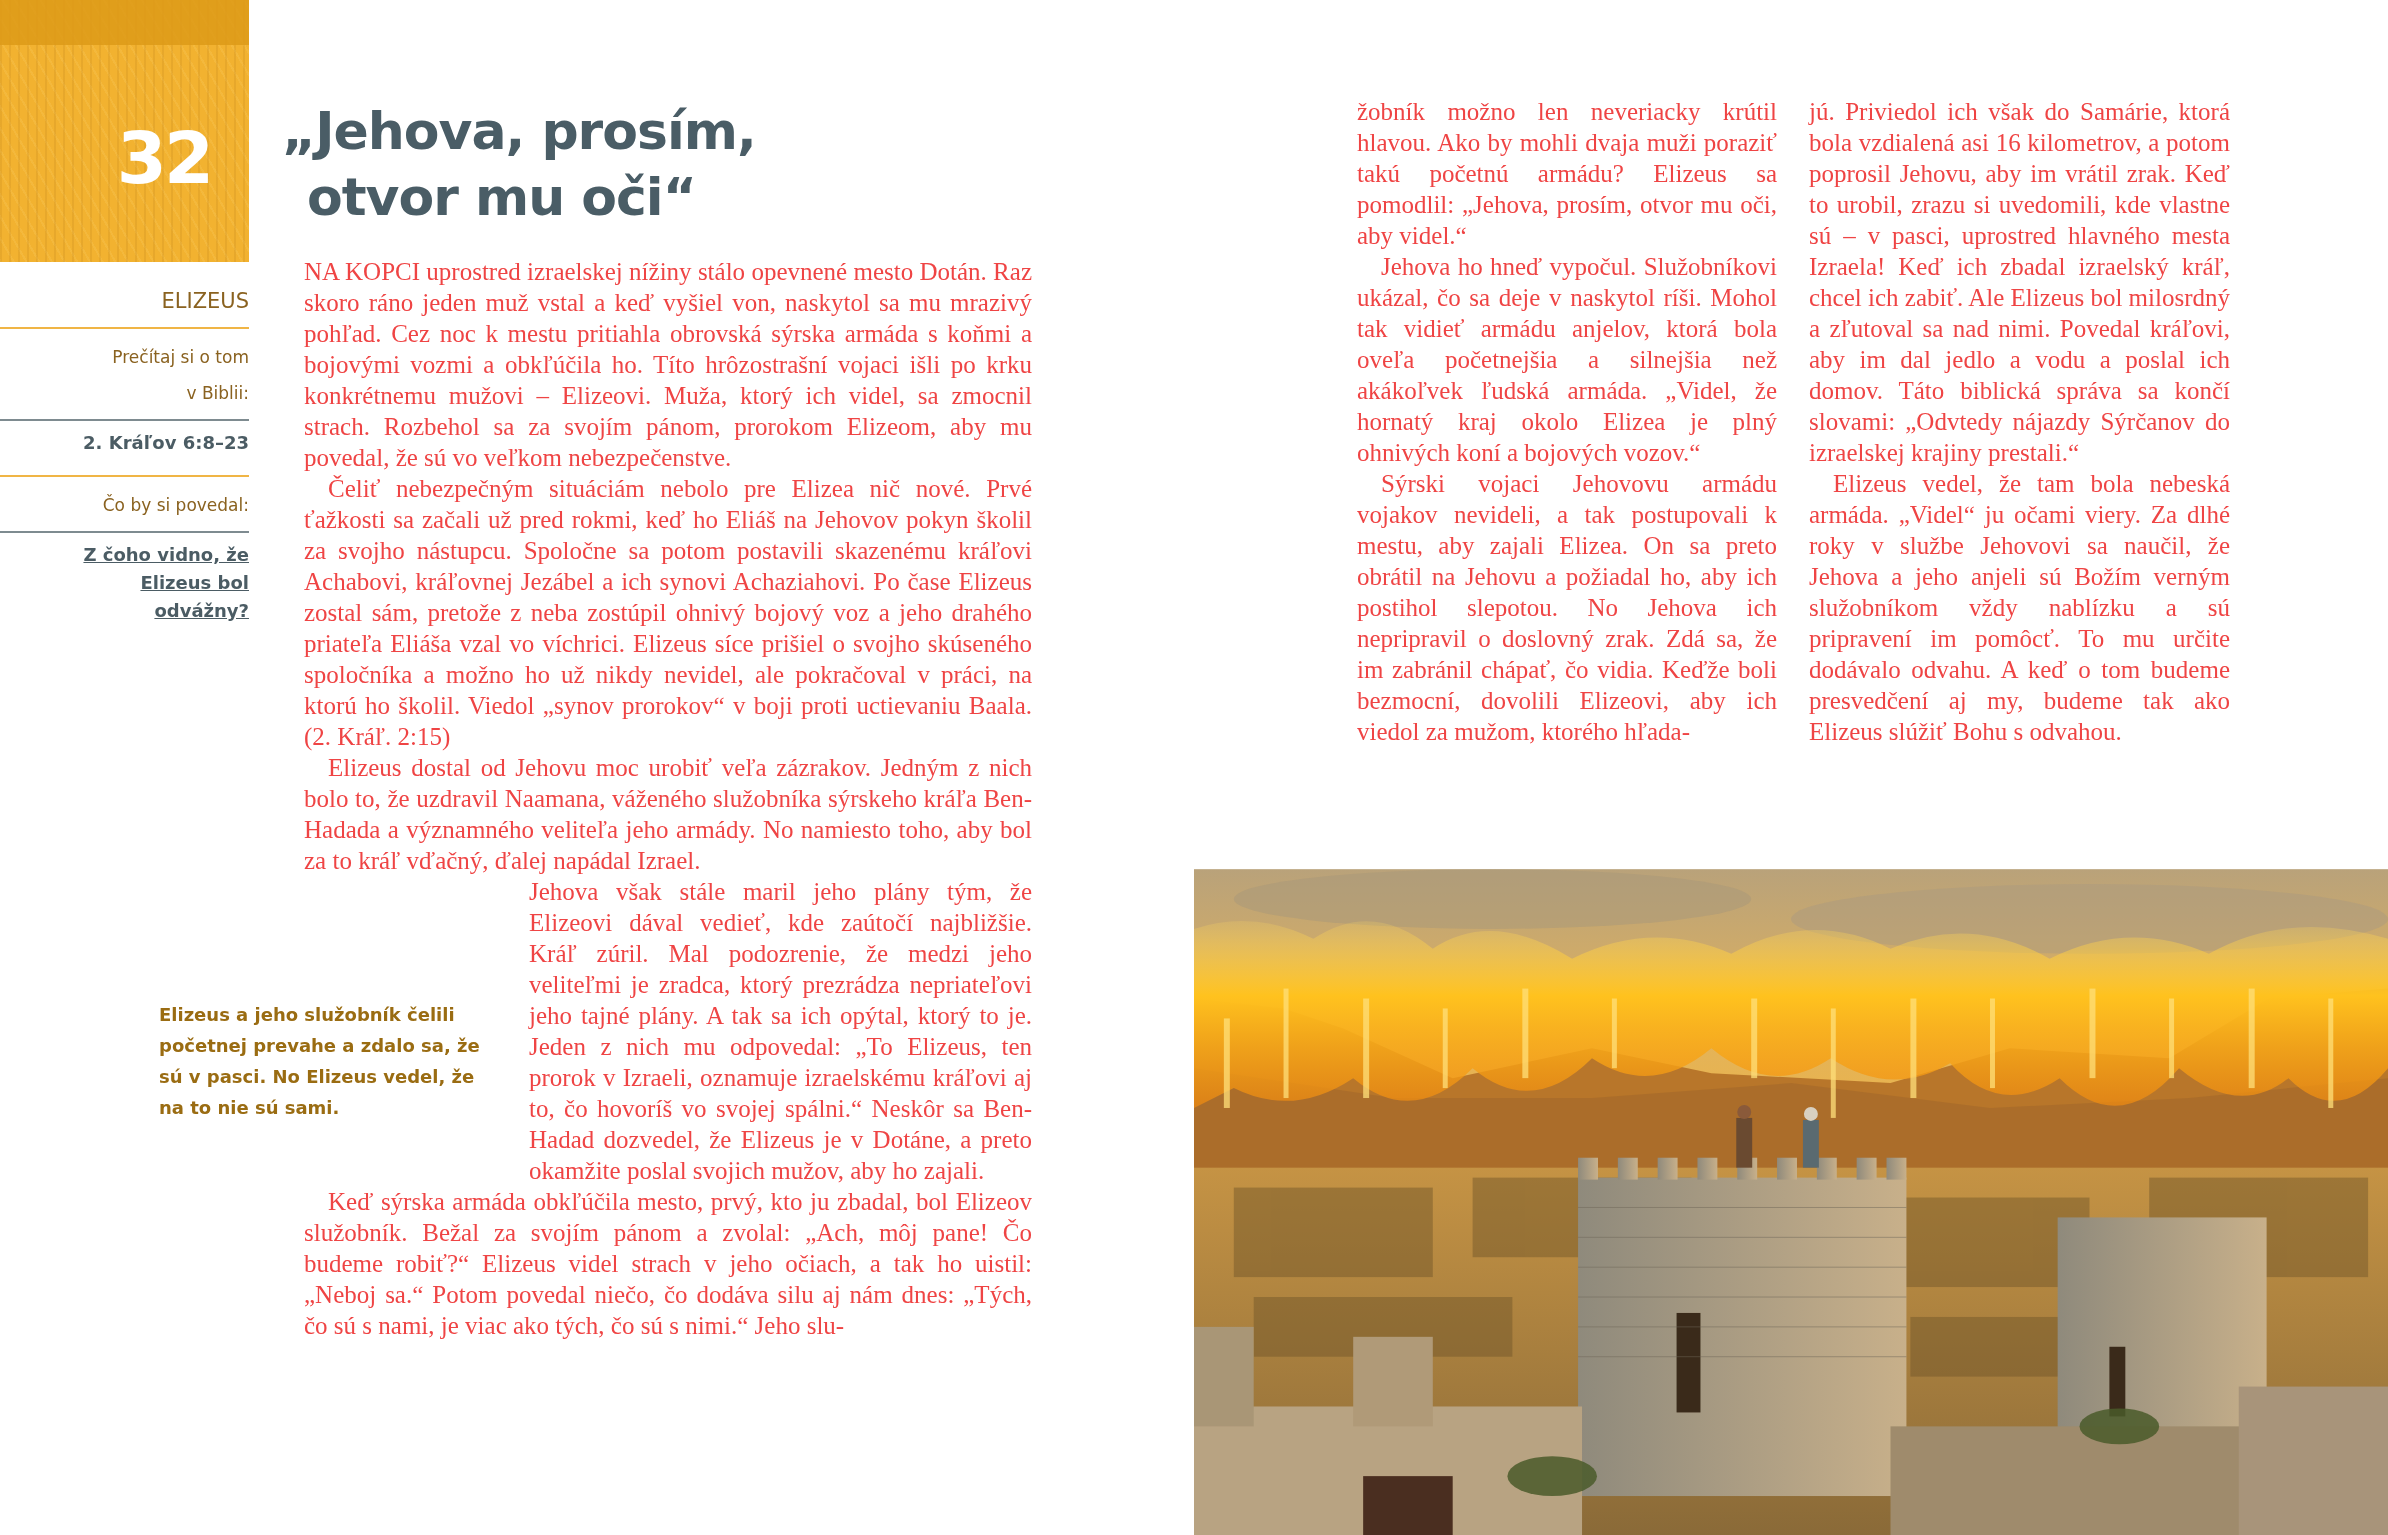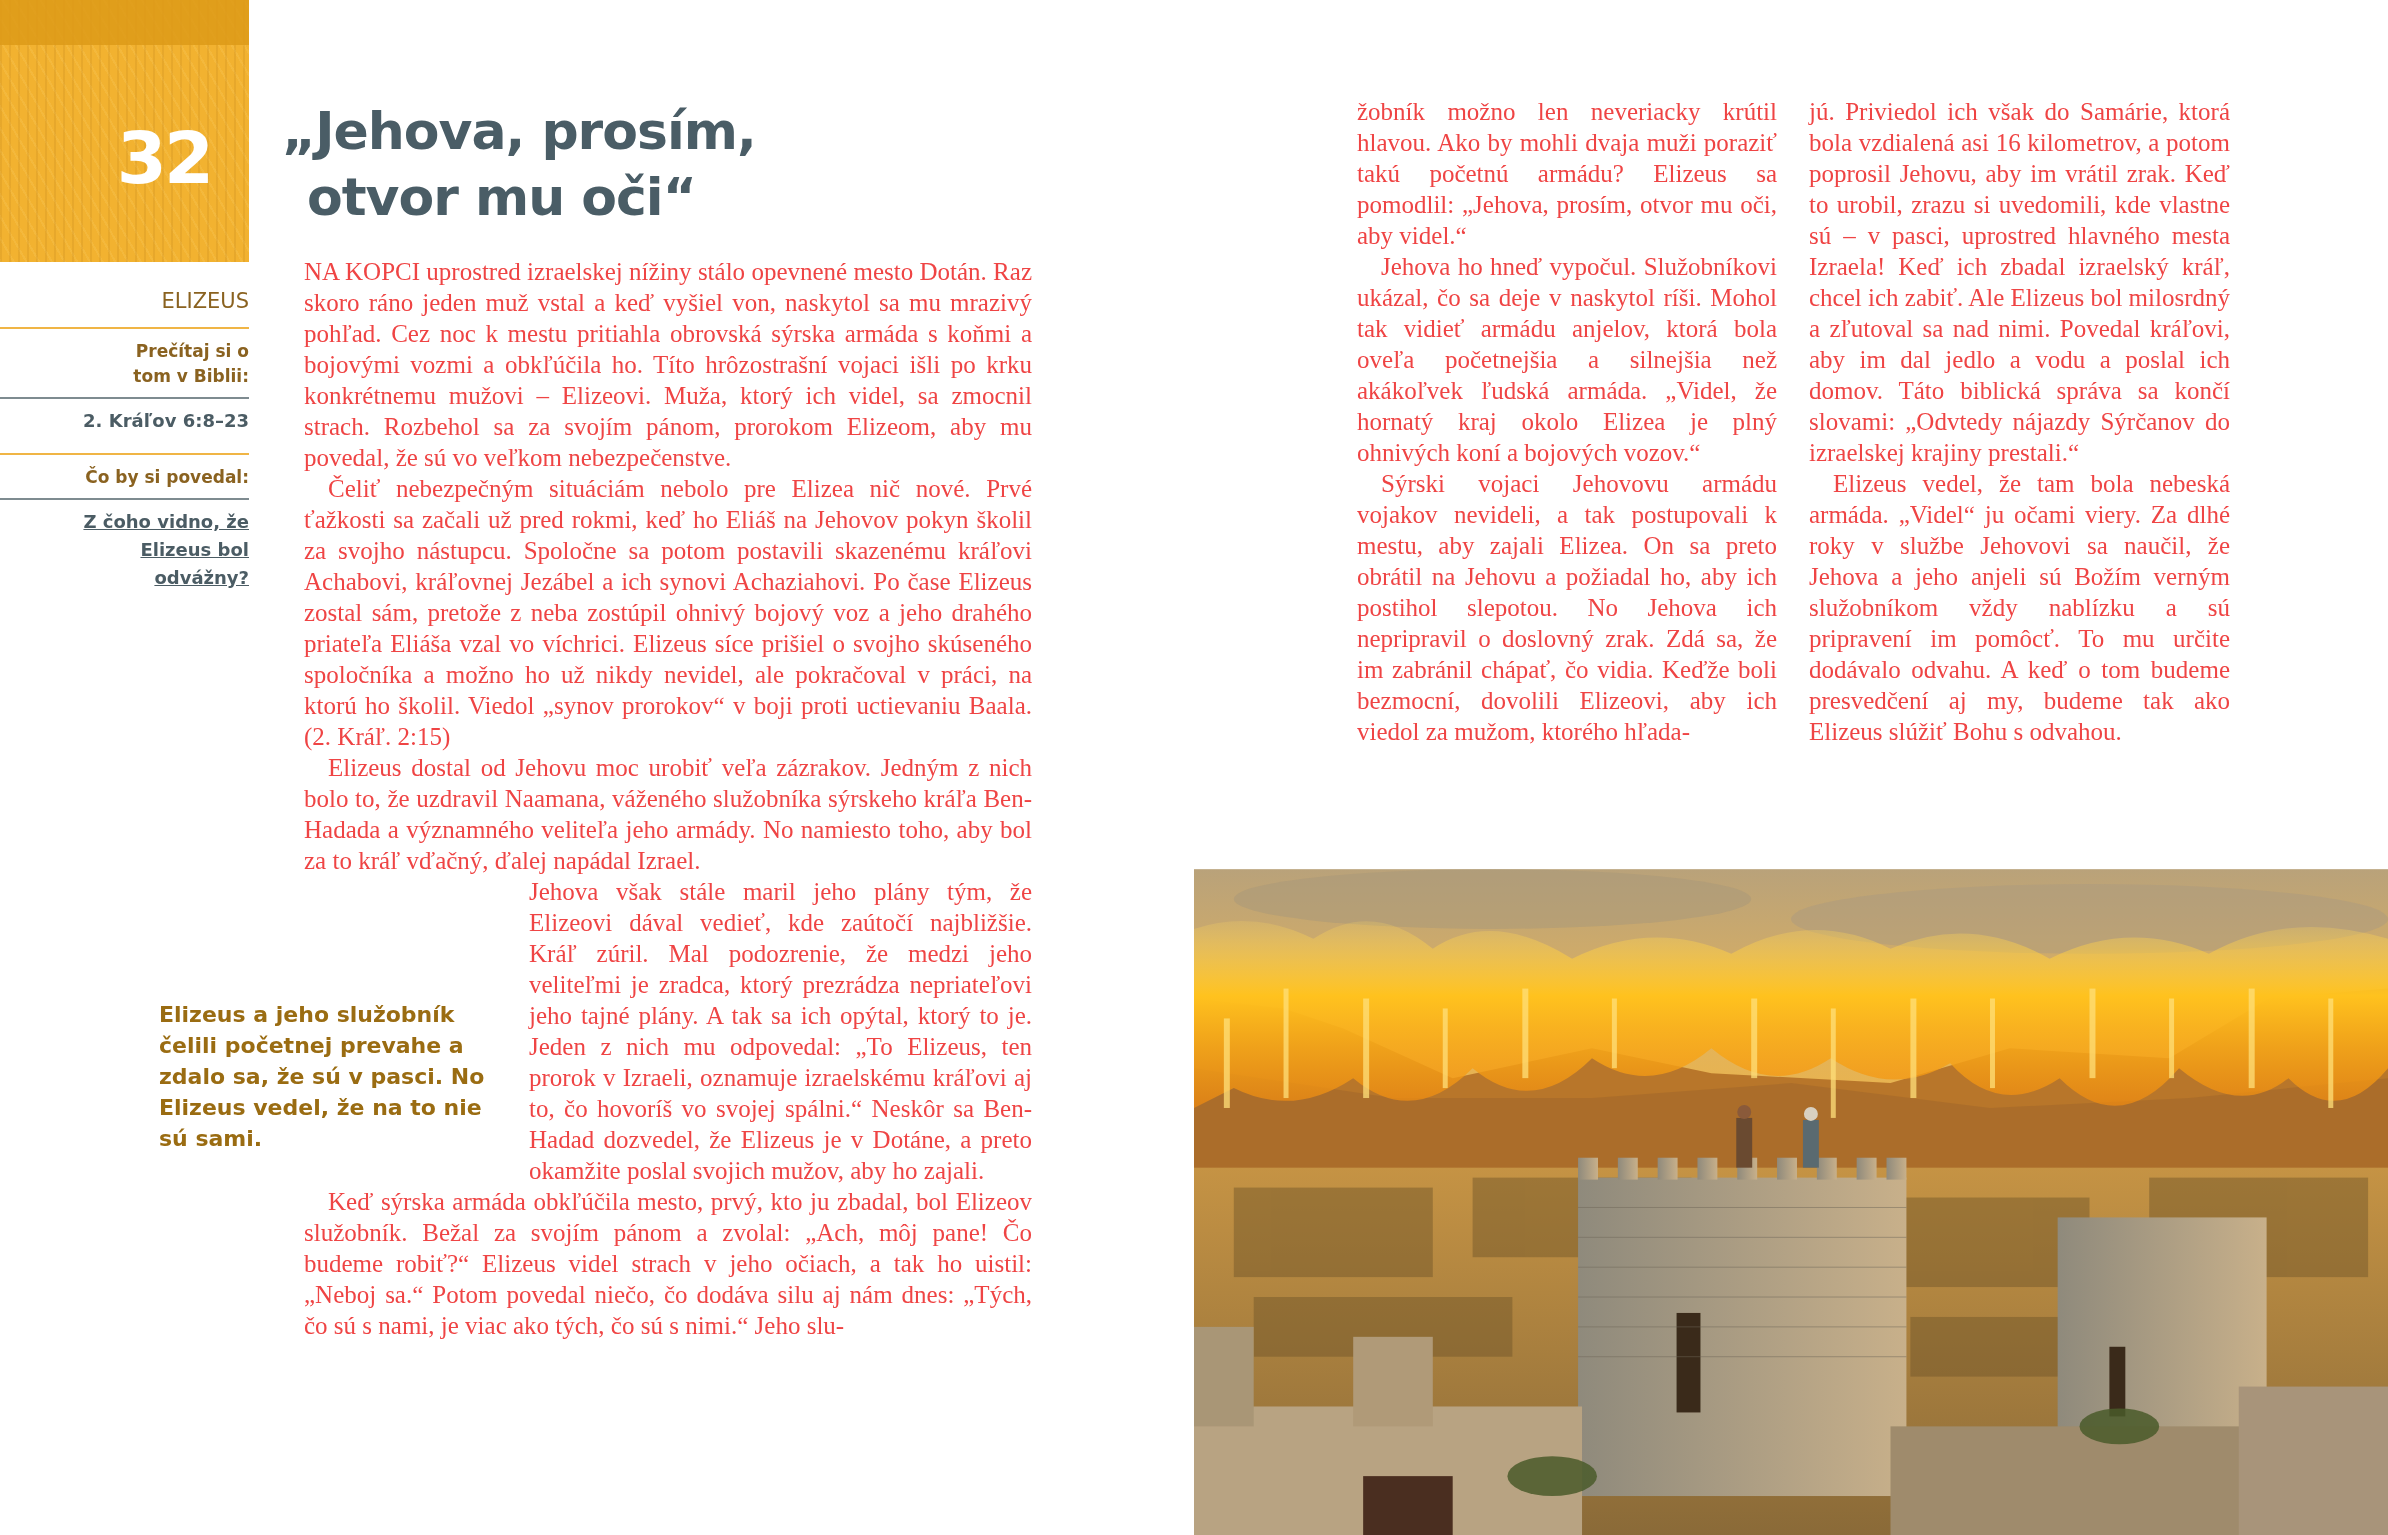--- a/index.html
+++ b/index.html
@@ -6,34 +6,34 @@
   body { width:2388px; height:1535px; position:relative; background:#ffffff; overflow:hidden; font-family:"Liberation Serif", serif; }
   .chapter-box { position:absolute; left:0; top:0; width:249px; height:262px; background:#f2b230;
     background-image:
       repeating-linear-gradient(90deg, rgba(180,120,20,0.18) 0 2px, transparent 2px 9px),
       repeating-linear-gradient(60deg, rgba(255,230,150,0.12) 0 2px, transparent 2px 11px); }
   .chapter-box .band { position:absolute; left:0; top:0; width:249px; height:45px; background:#dd9a17; opacity:0.85; }
   .chapter-num { position:absolute; right:38px; top:122px; font-family:"DejaVu Sans", sans-serif; font-weight:bold; font-size:72px; color:#ffffff; letter-spacing:-3px; line-height:1; }
   .sidebar { position:absolute; left:0; top:279px; width:249px; font-family:"DejaVu Sans", sans-serif; text-align:right; }
   .sb-item { padding-right:0; box-sizing:border-box; width:249px; }
   .sb-name { color:#8a6220; font-weight:normal; font-size:21px; padding:10px 0 14px 0; }
-  .sb-label { color:#8a6220; font-weight:bold; font-size:17px; line-height:25px; padding:10px 0 8px 0; }
+  .sb-label { color:#8a6220; font-weight:normal; font-size:17px; line-height:36px; padding:10px 0 8px 0; }
   .sb-value { color:#4b5c64; font-size:18px; line-height:28px; padding:8px 0 14px 0; font-weight:bold; }
   .rule-orange { height:2px; background:#f0b545; }
   .rule-gray { height:2px; background:#7e8b90; }
   .title { position:absolute; left:282px; top:98px; font-family:"DejaVu Sans", sans-serif; font-size:52px; color:#4a5d66; line-height:66px; font-weight:bold; letter-spacing:-1px; }
   .title .l2 { padding-left:25px; display:block; }
   .col { position:absolute; font-size:25px; line-height:31px; color:#ef4444; text-align:justify; hyphens:manual; }
   .col p { margin:0; text-indent:0; }
   .col p.ind { text-indent:24px; }
   .col1 { left:304px; top:256px; width:728px; }
   .col3 { left:1357px; top:96px; width:420px; }
   .col4 { left:1809px; top:96px; width:421px; }
   .wrap-spacer { float:left; width:225px; height:306px; margin-top:0; }
-  .caption { position:absolute; left:159px; top:999px; width:338px; font-family:"DejaVu Sans", sans-serif; font-weight:bold; font-size:22px; line-height:31px; color:#9a6c12; }
+  .caption { position:absolute; left:159px; top:999px; width:338px; font-family:"DejaVu Sans", sans-serif; font-weight:bold; font-size:18px; line-height:31px; color:#9a6c12; }
   .illustration { position:absolute; left:1194px; top:869px; width:1194px; height:667px; overflow:hidden; }
 </style>
 </head>
 <body>
 
 <div class="chapter-box">
   <div class="band"></div>
   <div class="chapter-num">32</div>
 </div>
 

